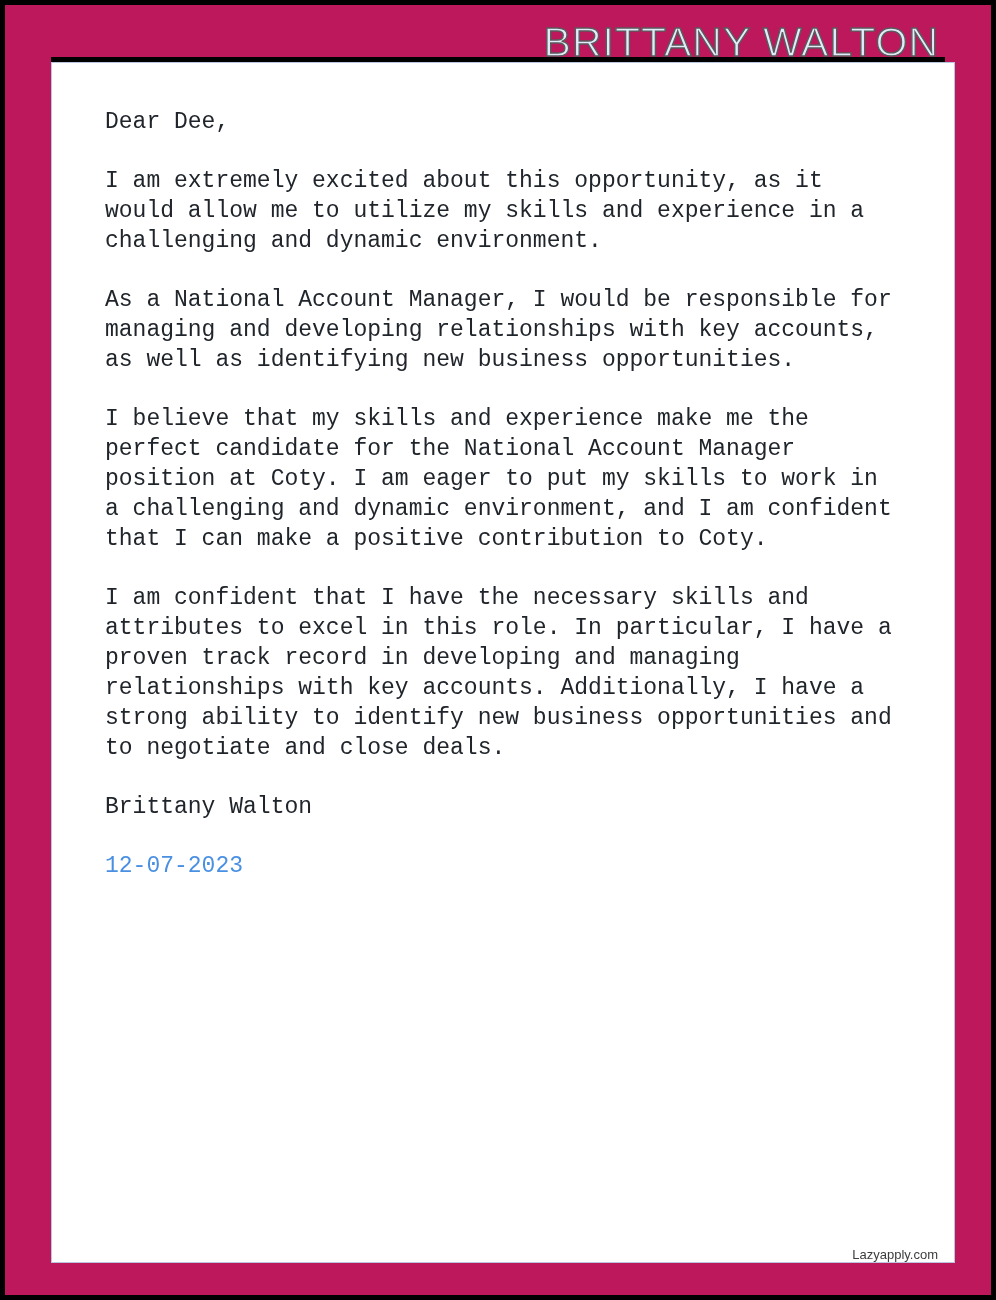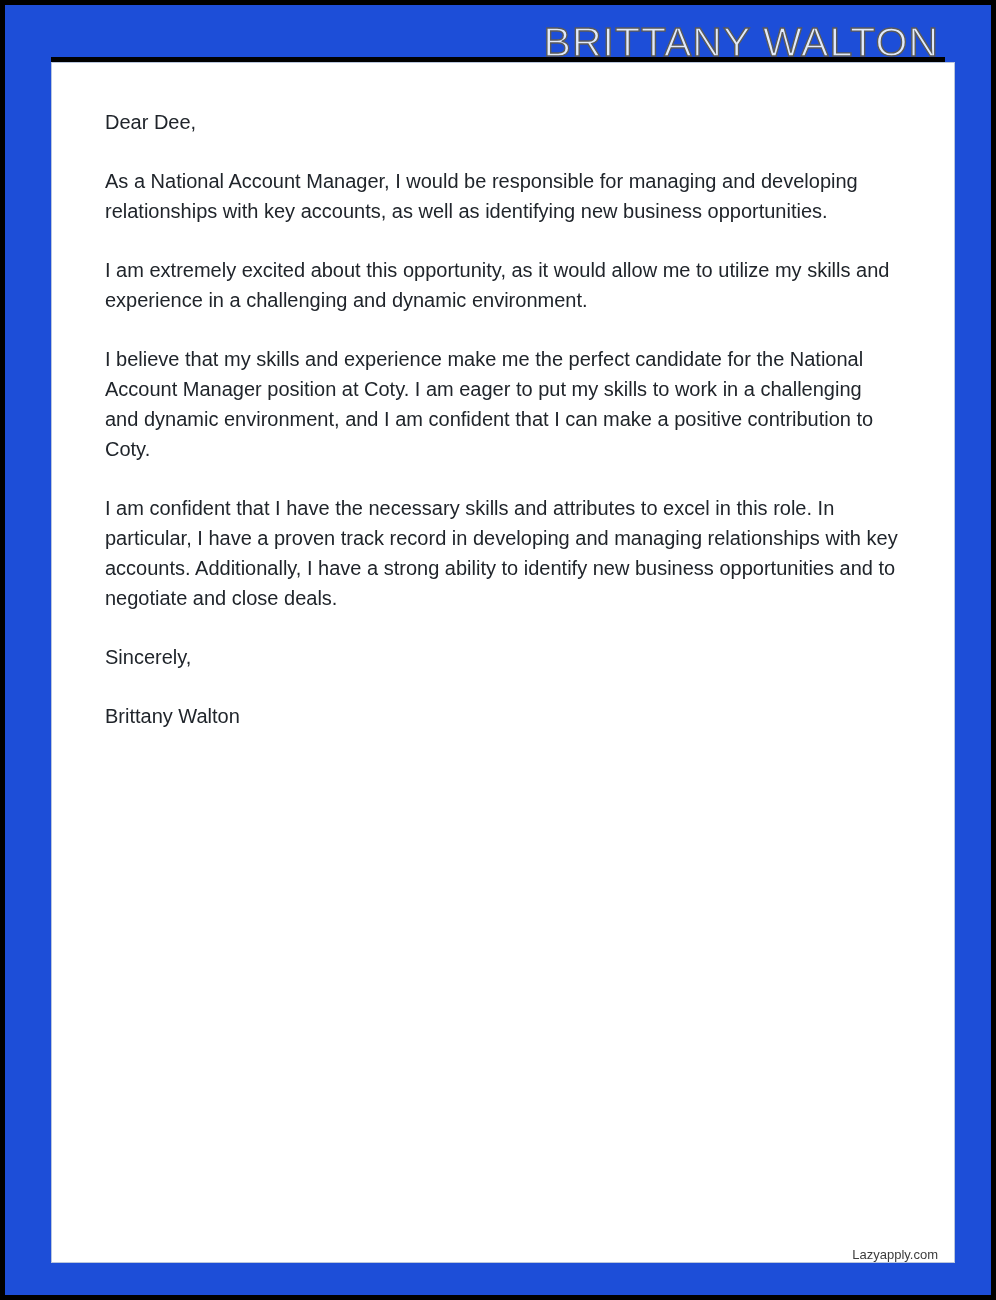--- a/index.html
+++ b/index.html
@@ -13,21 +13,21 @@
     font-family: "DejaVu Sans", sans-serif;
     overflow: hidden;
   }
 
   .page {
     position: relative;
     width: 996px;
     height: 1300px;
     box-sizing: border-box;
     border: 5px solid #000;
-    background: #1d4ed8;
+    background: #be185d;
   }
 
   .header-name {
     position: absolute;
     top: 14px;
     right: 52px;
     font-family: "Liberation Sans", sans-serif;
     font-size: 41px;
     letter-spacing: 1px;
     font-weight: 400;
@@ -55,22 +55,22 @@
     background: #ffffff;
     box-sizing: border-box;
     border: 1px solid #b9c6dd;
   }
 
   .letter-body {
     position: absolute;
     left: 53px;
     top: 44px;
     width: 795px;
-    font-family: Liberation Sans, sans-serif;
-    font-size: 20px;
+    font-family: Liberation Mono, monospace;
+    font-size: 23px;
     line-height: 30px;
     color: #20252b;
   }
 
   .letter-body p {
     margin: 0 0 29px 0;
   }
 
   .signature-name {
     margin: 0 0 5px 0;
@@ -96,24 +96,24 @@
 <div class="page">
 
   <div class="header-name">BRITTANY WALTON</div>
 
   <div class="header-rule"></div>
 
   <div class="sheet">
 
     <div class="letter-body">
       <p>Dear Dee,</p>
+      <p>I am extremely excited about this opportunity, as it would allow me to utilize my skills and experience in a challenging and dynamic environment.</p>
       <p>As a National Account Manager, I would be responsible for managing and developing relationships with key accounts, as well as identifying new business opportunities.</p>
-      <p>I am extremely excited about this opportunity, as it would allow me to utilize my skills and experience in a challenging and dynamic environment.</p>
       <p>I believe that my skills and experience make me the perfect candidate for the National Account Manager position at Coty. I am eager to put my skills to work in a challenging and dynamic environment, and I am confident that I can make a positive contribution to Coty.</p>
       <p>I am confident that I have the necessary skills and attributes to excel in this role. In particular, I have a proven track record in developing and managing relationships with key accounts. Additionally, I have a strong ability to identify new business opportunities and to negotiate and close deals.</p>
-      <p>Sincerely,</p>
       <p class="signature-name">Brittany Walton</p>
+      <p class="date">12-07-2023</p>
     </div>
 
     <div class="footer-brand">Lazyapply.com</div>
   </div>
 
 </div>
 
 </body></html>

